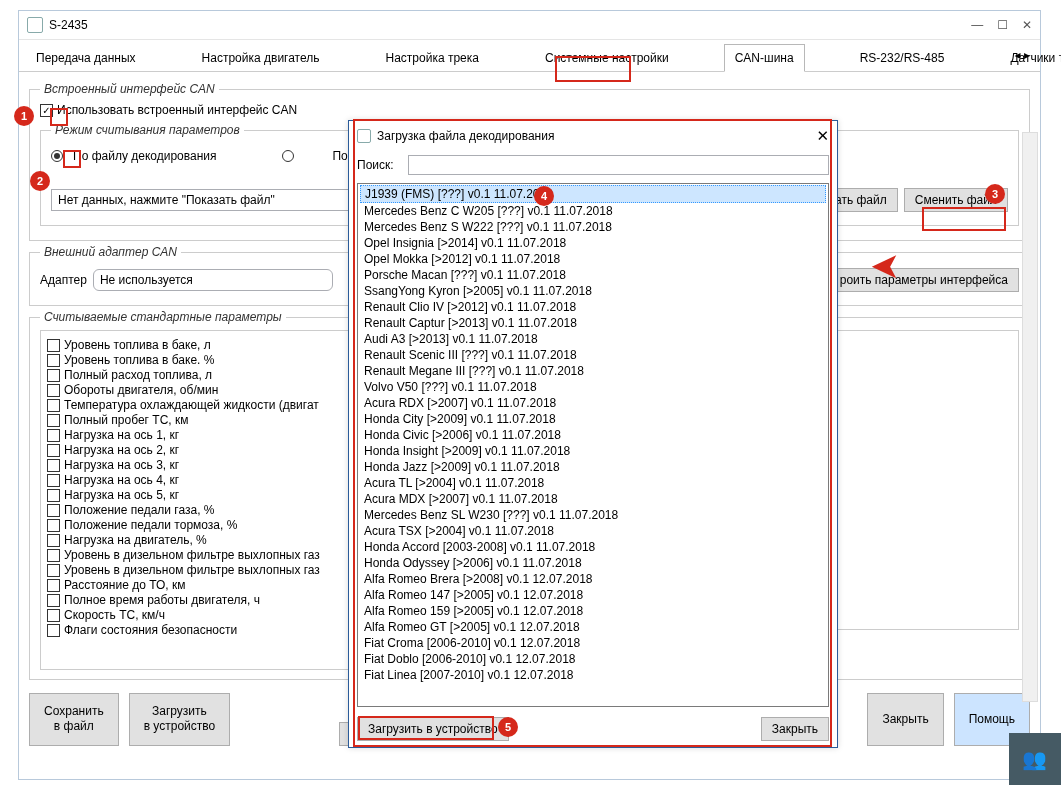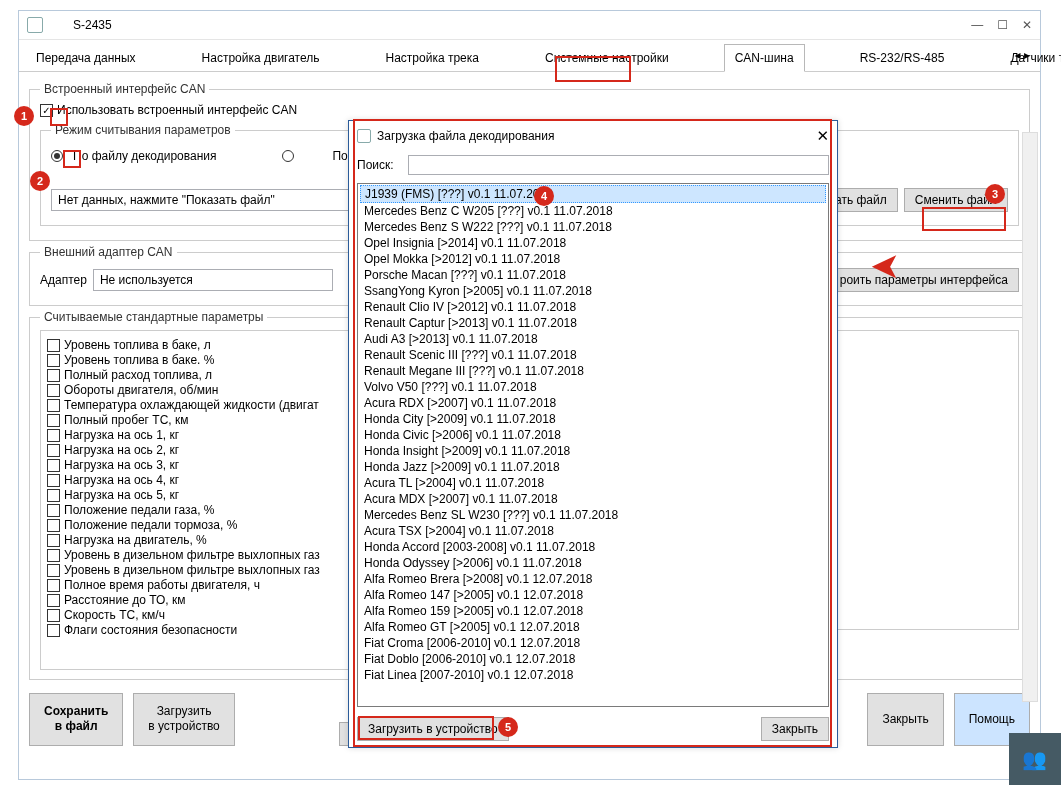--- a/index.html
+++ b/index.html
@@ -1,27 +1,27 @@
 <!DOCTYPE html>
 <html><head>
 <meta charset="utf-8">
 <style>
   * { box-sizing: border-box; font-family: "Segoe UI", Tahoma, sans-serif; font-size: 12px; }
   body { margin: 0; background: #fff; position: relative; width: 1061px; height: 793px; overflow: hidden; }
   .window { position: absolute; left: 18px; top: 10px; width: 1023px; height: 770px; background: #fff; border: 1px solid #b8c9db; }
-  .titlebar { display: flex; align-items: center; padding: 6px 8px; border-bottom: 1px solid #e5e5e5; gap: 24px; }
+  .titlebar { display: flex; align-items: center; padding: 6px 8px; border-bottom: 1px solid #e5e5e5; }
   .titlebar .app-icon { width: 16px; height: 16px; border:1px solid #8aa; border-radius:2px; margin-right:6px; }
   .win-ctrls { margin-left:auto; display:flex; gap:14px; font-size:15px; color:#555;}
   .tabs { display:flex; border-bottom:1px solid #ccc; padding: 4px 6px 0 6px; position:relative;gap:44px;}
   .tabs .tab { padding:6px 10px; border:1px solid transparent; border-bottom:none; cursor:default; white-space:nowrap;}
   .tabs .tab.sel { border-color:#b8b8b8; background:#fff; border-bottom:1px solid #fff; margin-bottom:-1px;}
   .tabs .scroll { margin-left:auto; padding:4px 6px; }
   .body { padding: 6px 10px; position:relative; height: calc(100% - 88px);}
   fieldset.group { border:1px solid #ccc; margin:4px 0; padding:6px 10px 10px 10px; }
-  legend { padding:0 4px; color:#333;}
+  legend { padding:0 4px; color:#333;font-style:italic;}
   .row { display:flex; align-items:center; gap:6px; margin:3px 0;}
   input[type=text].file { flex:1; border:1px solid #abadb3; padding:3px 6px; background:#fff;}
   .btn { background:#e1e1e1; border:1px solid #adadad; padding:4px 10px; cursor:default;}
   .btn.tall { padding:10px 14px; text-align:center; line-height:1.3;}
   .btn.primary { background:#cce4ff; }
   .checkbox { display:flex; align-items:center; gap:4px; margin:1px 0;}
   .checkbox .box { width:13px; height:13px; border:1px solid #333; flex-shrink:0; display:flex; align-items:center; justify-content:center; font-size:10px;}
   .radio { width:12px; height:12px; border:1px solid #333; border-radius:50%; display:inline-flex; align-items:center; justify-content:center; margin-right:4px;}
   .radio .dot { width:6px; height:6px; background:#333; border-radius:50%;}
   .param-area { display:flex; gap:10px; }
@@ -100,21 +100,21 @@
           <button class="btn">азать файл</button>
           <button class="btn">Сменить файл</button>
         </div>
       </fieldset>
     </fieldset>
 
     <fieldset class="group">
       <legend>Внешний адаптер CAN</legend>
       <div class="row">
         <span>Адаптер</span>
-        <input type="text" class="file" readonly="" style="max-width: 240px;" value="Не используется">
+        <input type="text" class="file" readonly="" style="max-width: 240px; border-radius: 6px;" value="Не используется">
         <span style="flex:1"></span>
         <button class="btn">роить параметры интерфейса</button>
       </div>
     </fieldset>
 
     <fieldset class="group" style="height:370px;">
       <legend>Считываемые стандартные параметры</legend>
       <div class="param-area">
         <div class="param-list" id="param-list">
             <div class="checkbox">
@@ -176,46 +176,46 @@
             <div class="checkbox">
               <span class="box"></span>
               <span>Уровень в дизельном фильтре выхлопных газ</span>
             </div>
             <div class="checkbox">
               <span class="box"></span>
               <span>Уровень в дизельном фильтре выхлопных газ</span>
             </div>
             <div class="checkbox">
               <span class="box"></span>
+              <span>Расстояние до ТО, км</span>
+            </div>
+            <div class="checkbox">
+              <span class="box"></span>
               <span>Полное время работы двигателя, ч</span>
-            </div>
-            <div class="checkbox">
-              <span class="box"></span>
-              <span>Расстояние до ТО, км</span>
             </div>
             <div class="checkbox">
               <span class="box"></span>
               <span>Скорость ТС, км/ч</span>
             </div>
             <div class="checkbox">
               <span class="box"></span>
               <span>Флаги состояния безопасности</span>
             </div>
           </div>
         <div class="param-side">
           <div class="param-box" id="side-box">
               <div>кой штатной системы в о…</div>
               <div>и штатной системы с охра…</div>
             </div>
         </div>
       </div>
     </fieldset>
 
     <div class="footer">
-      <button class="btn tall" style="white-space:pre;font-weight:bold;">Сохранить
+      <button class="btn tall" style="white-space:pre;">Сохранить
 в файл</button>
       <button class="btn tall" style="white-space:pre;">Загрузить
 в устройство</button>
       <div class="spacer"></div>
       <button class="btn tall">Закрыть</button>
       <button class="btn tall primary">Помощь</button>
     </div>
     <div class="nav-row">
       <button class="btn">&lt;&lt;  Предыдущая страница</button>
       <button class="btn"><span>Выбрать</span> ▾</button>

